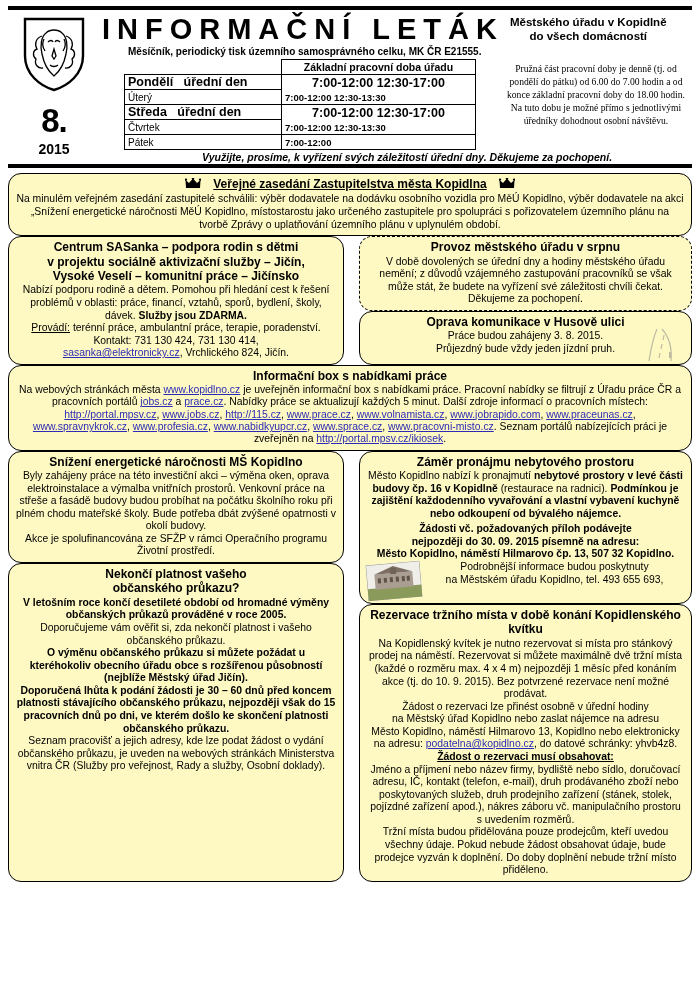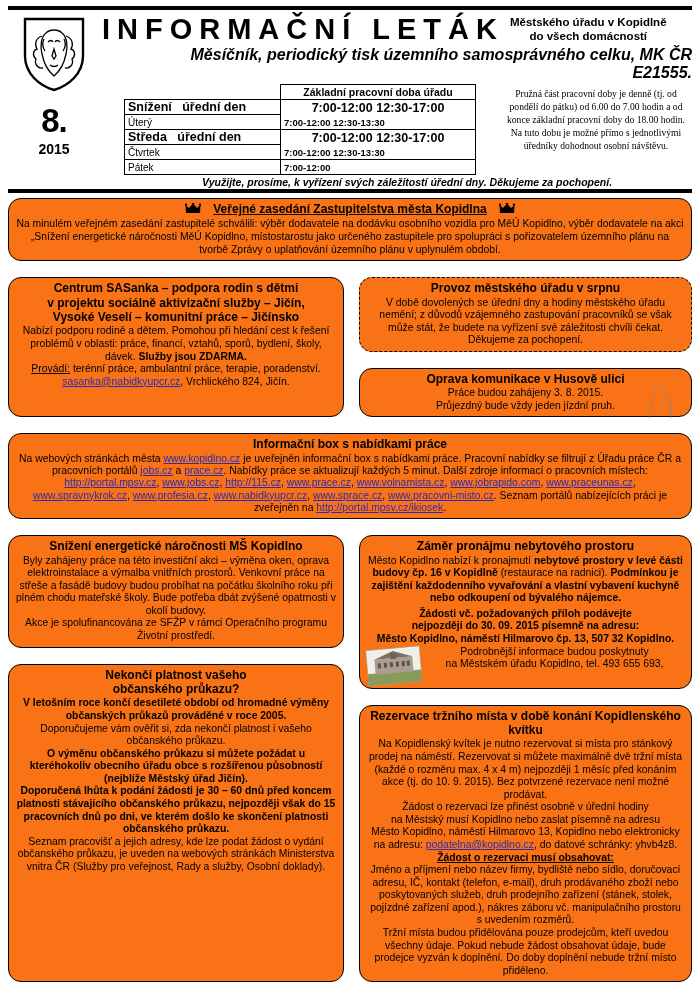--- a/index.html
+++ b/index.html
@@ -18,40 +18,40 @@
   .crest{width:64px;height:76px;margin-top:4px;}
   .issue-num{font-size:33px;font-weight:bold;line-height:1;margin-top:12px;letter-spacing:-1px;}
   .issue-year{font-size:14px;font-weight:bold;line-height:1;margin-top:5px;}
   .mh-main{flex:1;min-width:0;padding-left:2px;}
   .title-row{display:flex;align-items:flex-start;}
   .big-title{
     font-size:29px;font-weight:bold;letter-spacing:7px;
     line-height:1.05;white-space:nowrap;padding-top:2px;
   }
   .title-sub{font-size:11.5px;font-weight:bold;line-height:1.25;padding-left:6px;padding-top:3px;text-align:center;}
-  .tagline{font-size:16px;font-style:italic;font-weight:bold;margin-top:2px;padding-left:26px;text-align:right;}
+  .tagline{font-size:10px;font-weight:bold;margin-top:2px;padding-left:26px;}
   .mh-body{display:flex;align-items:flex-start;margin-top:2px;}
   .hours-wrap{flex:0 0 auto;width:372px;padding-left:22px;}
   table.hours{border-collapse:collapse;width:352px;font-size:11px;}
   table.hours td{padding:0 3px;height:14px;vertical-align:middle;}
   .hrs-head{border:1px solid #000;border-bottom:1px solid #000;text-align:center;font-weight:bold;font-size:10.5px;}
   .day-plain{font-size:10px;border-left:1px solid #000;}
   .day-box{font-weight:bold;font-size:12.5px;border:1px solid #000;}
   .time-big{text-align:center;font-weight:bold;font-size:12.5px;border-left:1px solid #000;border-right:1px solid #000;}
   .time-small{text-align:left;font-weight:bold;font-size:9.5px;border-left:1px solid #000;border-right:1px solid #000;}
   .rowline td{border-bottom:1px solid #000;}
   .flex-note{flex:1;font-family:"Liberation Serif",serif;font-size:9.6px;line-height:1.34;text-align:center;padding:4px 2px 0 6px;}
   .use-line{font-size:10.5px;font-style:italic;font-weight:bold;text-align:center;margin-top:1px;padding-left:20px;}
 
   
   .content{margin-top:5px;}
   .box{
     border:1px solid #000;border-radius:13px;
     padding:3px 7px 4px 7px;box-sizing:border-box;
-    margin-bottom:16px;background:#f97316;position:relative;
+    margin-bottom:0;background:#fef9c3;position:relative;
   }
   .box.dashed{border-style:dashed;}
   .bhead{text-align:center;font-weight:bold;font-size:12px;line-height:1.2;margin-bottom:1px;}
   .btext{text-align:center;font-size:10.4px;line-height:1.21;}
   .btext b{font-weight:bold;}
   .u{text-decoration:underline;}
   .lnk{color:#2b2bb5;text-decoration:underline;}
   .crown{display:inline-block;vertical-align:middle;margin:0 9px;}
   .row2{display:flex;gap:15px;align-items:stretch;}
   .col-l{flex:0 0 336px;display:flex;flex-direction:column;}
@@ -106,21 +106,21 @@
             <table class="hours">
               <tbody>
                   <tr>
                 <td style="border:none"></td>
                 <td class="hrs-head">
                   <span>Základní pracovní doba úřadu</span>
                 </td>
               </tr>
               <tr>
                 <td class="day-box">
-                  <span>Snížení</span>&nbsp;&nbsp;
+                  <span>Pondělí</span>&nbsp;&nbsp;
                   <span>úřední den</span>
                 </td>
                 <td class="time-big">7:00-12:00 12:30-17:00</td>
               </tr>
               <tr class="rowline">
                 <td class="day-plain">Úterý</td>
                 <td class="time-small">7:00-12:00 12:30-13:30</td>
               </tr>
               <tr>
                 <td class="day-box">
@@ -178,22 +178,23 @@
         <div class="box grow">
           <div class="bhead">
             <div>Centrum SASanka – podpora rodin s dětmi</div>
             <div>v projektu sociálně aktivizační služby – Jičín,</div>
             <div>Vysoké Veselí – komunitní práce – Jičínsko</div>
           </div>
           <div class="btext">
             <span>Nabízí podporu rodině a dětem. Pomohou při hledání cest k řešení problémů v oblasti: práce, financí, vztahů, sporů, bydlení, školy, dávek.</span>
             <b>Služby jsou ZDARMA.</b>
             <div><span class="u">Provádí:</span><span> terénní práce, ambulantní práce, terapie, poradenství.</span></div>
+            <div>Kontakt: 731 130 424, 731 130 414,</div>
             <div>
-              <a class="lnk" href="#">sasanka@nabidkyupcr.cz</a><span>, Vrchlického 824, Jičín.</span>
+              <a class="lnk" href="#">sasanka@elektronicky.cz</a><span>, Vrchlického 824, Jičín.</span>
             </div>
           </div>
         </div>
       </div>
 
       <div class="col-r">
         <div class="box dashed">
           <div class="bhead">Provoz městského úřadu v srpnu</div>
           <div class="btext">V době dovolených se úřední dny a hodiny městského úřadu nemění; z důvodů vzájemného zastupování pracovníků se však může stát, že budete na vyřízení své záležitosti chvíli čekat. Děkujeme za pochopení.</div>
         </div>
@@ -276,21 +277,21 @@
             <div>Podrobnější informace budou poskytnuty</div>
             <div>na Městském úřadu Kopidlno, tel. 493 655 693,</div>
           </div>
         </div>
 
         <div class="box grow">
           <div class="bhead">Rezervace tržního místa v době konání Kopidlenského kvítku</div>
           <div class="btext">Na Kopidlenský kvítek je nutno rezervovat si místa pro stánkový prodej na náměstí. Rezervovat si můžete maximálně dvě tržní místa (každé o rozměru max. 4 x 4 m) nejpozději 1 měsíc před konáním akce (tj. do 10. 9. 2015). Bez potvrzené rezervace není možné prodávat.</div>
           <div class="btext">
             <div>Žádost o rezervaci lze přinést osobně v úřední hodiny</div>
-            <div>na Městský musí Kopidlno nebo zaslat písemně na adresu</div>
+            <div>na Městský úřad Kopidlno nebo zaslat nájemce na adresu</div>
             <div>Město Kopidlno, náměstí Hilmarovo 13, Kopidlno nebo elektronicky</div>
             <div><span>na adresu: </span><a class="lnk" href="#">podatelna@kopidlno.cz</a><span>, do datové schránky: yhvb4z8.</span></div>
           </div>
           <div class="btext u" style="font-weight:bold">Žádost o rezervaci musí obsahovat:</div>
           <div class="btext">Jméno a příjmení nebo název firmy, bydliště nebo sídlo, doručovací adresu, IČ, kontakt (telefon, e-mail), druh prodávaného zboží nebo poskytovaných služeb, druh prodejního zařízení (stánek, stolek, pojízdné zařízení apod.), nákres záboru vč. manipulačního prostoru s uvedením rozměrů.</div>
           <div class="btext">Tržní místa budou přidělována pouze prodejcům, kteří uvedou všechny údaje. Pokud nebude žádost obsahovat údaje, bude prodejce vyzván k doplnění. Do doby doplnění nebude tržní místo přiděleno.</div>
         </div>
       </div>
     </div>
 

